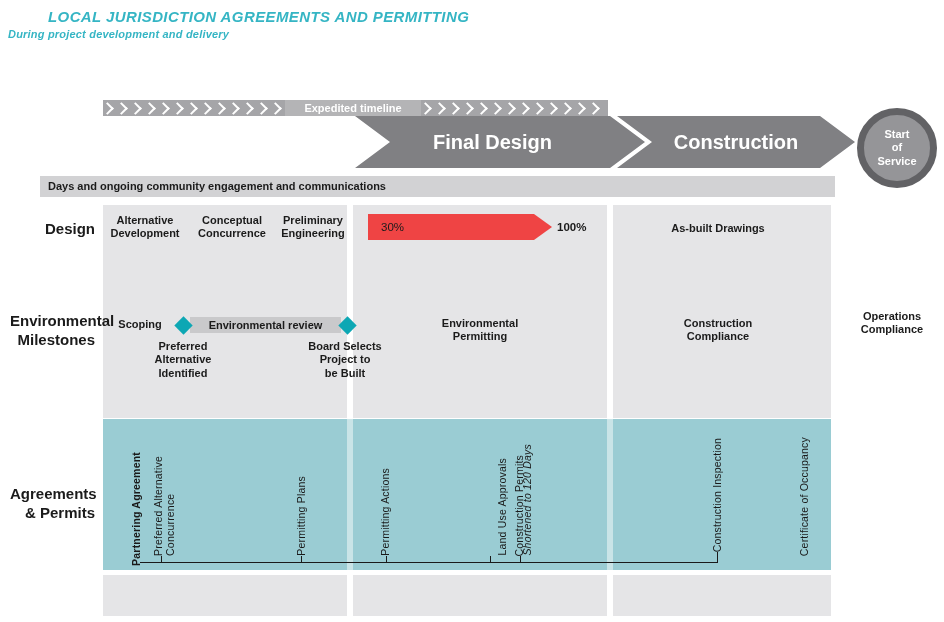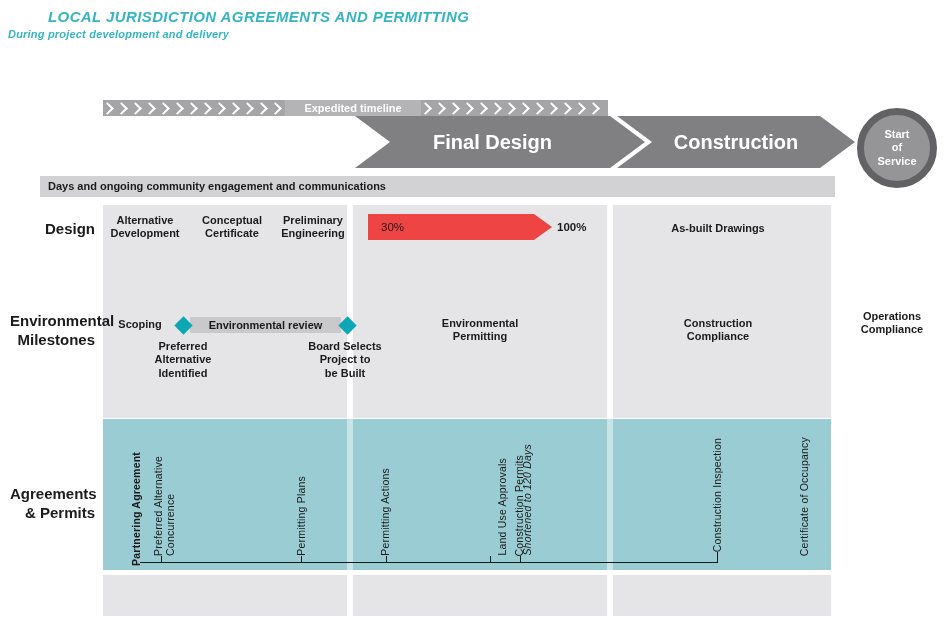--- a/index.html
+++ b/index.html
@@ -121,21 +121,21 @@
   <div class="abs engage-bar">Days and ongoing community engagement and communications</div>
 
   <div class="abs col col-top col1"></div>
   <div class="abs col col-top col2"></div>
   <div class="abs col col-top col3"></div>
 
   <div class="abs rowlabel" style="left:20px;top:220px;width:75px;">Design</div>
   <div class="abs cell pre" style="left:105px;top:214px;width:80px;">Alternative
 Development</div>
   <div class="abs cell pre" style="left:192px;top:214px;width:80px;">Conceptual
-Certificate</div>
+Concurrence</div>
   <div class="abs cell pre" style="left:273px;top:214px;width:80px;">Preliminary
 Engineering</div>
   <div class="abs prog-arrow">30%</div>
   <div class="abs prog-end">100%</div>
   <div class="abs cell" style="left:648px;top:222px;width:140px;">As-built Drawings</div>
 
   <div class="abs rowlabel pre" style="left:10px;top:312px;width:85px;">Environmental
 Milestones</div>
   <div class="abs cell" style="left:109px;top:318px;width:62px;">Scoping</div>
   <div class="abs review-bar">Environmental review</div>

